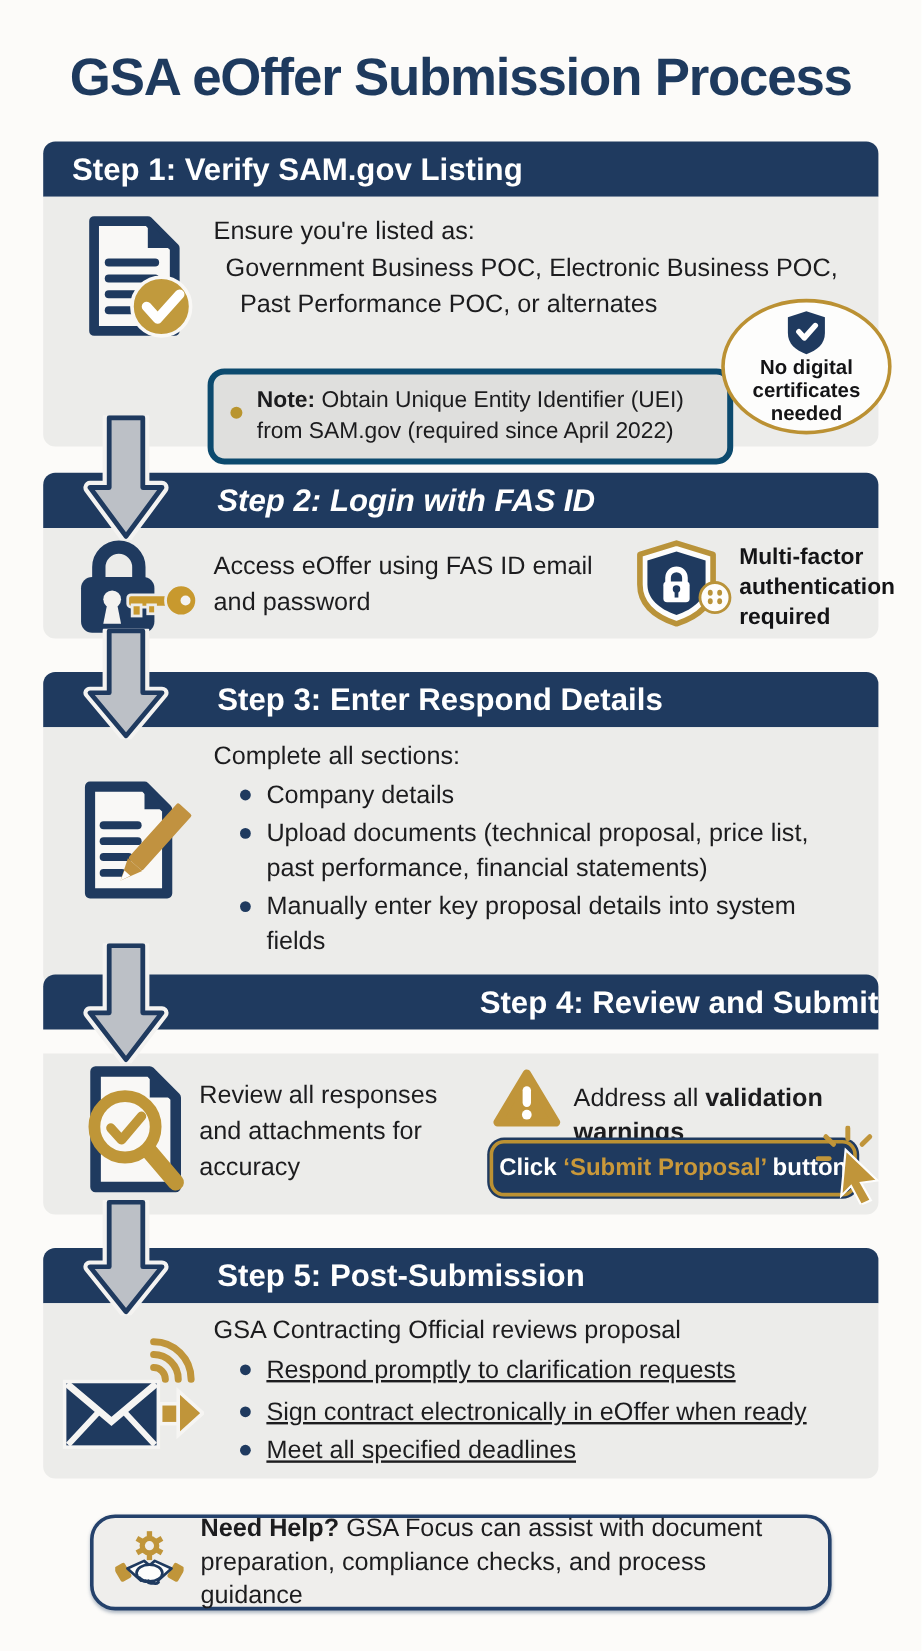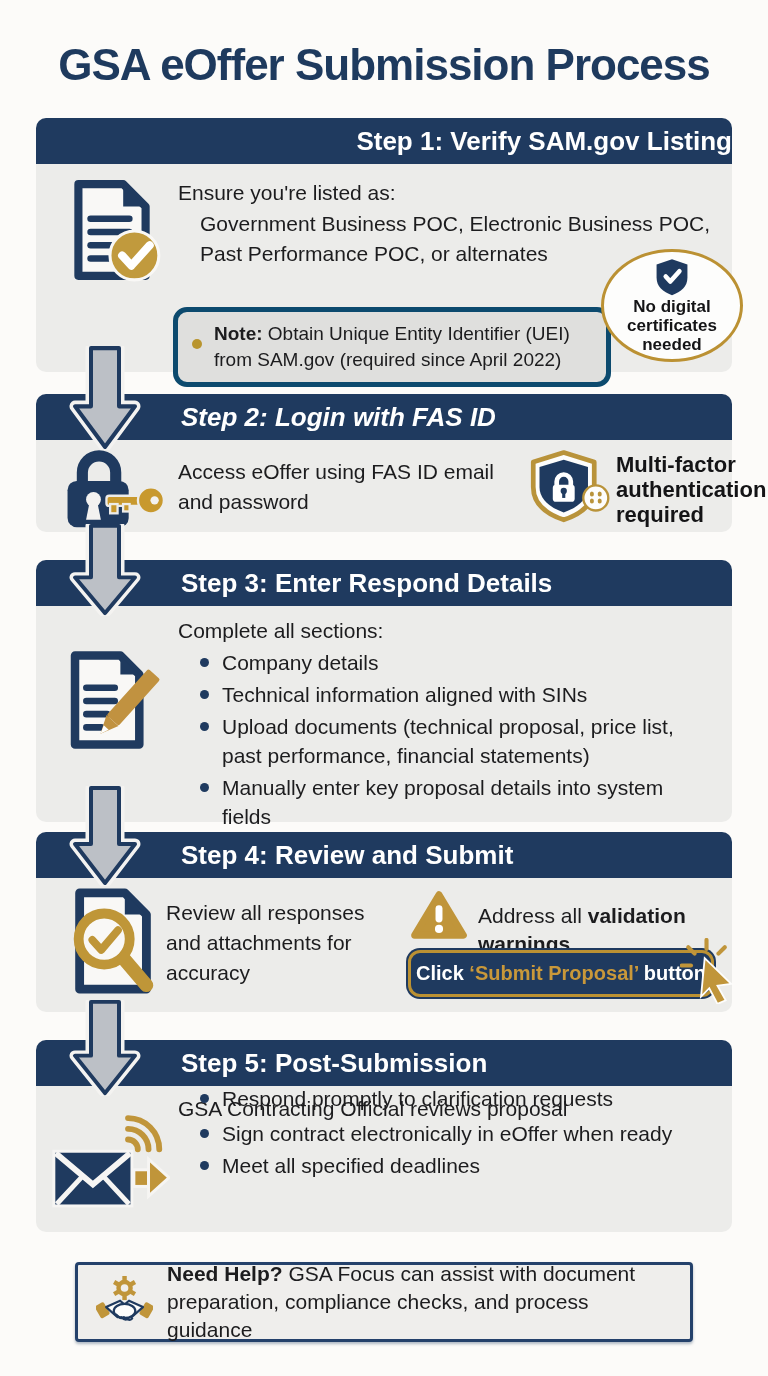--- a/index.html
+++ b/index.html
@@ -11,21 +11,21 @@
   }
   .page-title {
     position:absolute; top:40px; left:0; width:768px; text-align:center;
     font-size:44px; font-weight:bold; color:#1e3a5e; letter-spacing:-1px;
   }
   .card-header {
     position:absolute; left:36px; width:696px; height:46px;
     background:#1f3a5f; color:#ffffff; font-weight:bold; font-size:26px;
     line-height:46px; border-radius:10px 10px 0 0;
   }
-  .card-header.centered { text-align:right; }
+  .card-header.centered { text-align:left;padding-left:24px; }
   .card-header.indented { padding-left:145px; }
   .card-body {
     position:absolute; left:36px; width:696px;
     background:#ececea; border-radius:0 0 10px 10px;
   }
   .abs { position:absolute; }
   .body-text { font-size:21px; line-height:30px; color:#1c1c1e; }
   .bullet-list { list-style:none; }
   .bullet-list li {
     position:relative; padding-left:22px; font-size:21px; line-height:29px;
@@ -46,34 +46,34 @@
   }
   .badge-circle {
     position:absolute; left:601px; top:249px; width:142px; height:113px;
     background:#fdfdfc; border:3px solid #bb9133; border-radius:50%;
     display:flex; flex-direction:column; align-items:center; justify-content:center;
     text-align:center; z-index:5;
   }
   .badge-circle .badge-text {
     font-size:17px; font-weight:bold; line-height:19px; color:#141416; width:110px;
   }
-  .mfa-text { font-size:22px; font-weight:bold; line-height:25px; color:#141416; }
+  .mfa-text { font-size:19px; font-weight:bold; line-height:25px; color:#141416; }
   .warn-text { font-size:21px; line-height:28px; }
   .warn-text b { font-weight:bold; }
   .submit-btn {
     position:absolute; left:408px; top:950px; width:306px; height:47px;
     background:#1f3a5f; border:3px solid #bb9133; border-radius:12px;
     box-shadow:0 0 0 2px #1f3a5f;
     color:#ffffff; font-size:20px; font-weight:bold; line-height:41px;
     text-align:center; white-space:nowrap;
   }
   .submit-btn .hl { color:#c9983a; }
   .help-box {
     position:absolute; left:75px; top:1262px; width:618px; height:80px;
-    background:#efeeec; border:3px solid #24416b; border-radius:4px;
+    background:#efeeec; border:3px solid #24416b; border-radius:21px;
     display:flex; align-items:center; gap:14px; padding:0 16px 0 18px;
     box-shadow:0 2px 3px rgba(30,58,94,0.35);
   }
   .help-text { font-size:21px; line-height:28px; width:515px; }
   .arrow-svg { position:absolute; z-index:4; }
   .icon-abs { position:absolute; }
 </style>
 </head>
 <body>
 
@@ -91,21 +91,21 @@
       <line x1="34" y1="44" x2="72" y2="44"></line>
       <line x1="34" y1="57" x2="72" y2="57"></line>
       <line x1="34" y1="70" x2="63" y2="70"></line>
       <line x1="34" y1="83" x2="55" y2="83"></line>
     </g>
     <circle cx="77" cy="80" r="24" fill="#c19a3d" stroke="#f9f8f6" stroke-width="3"></circle>
     <path d="M65 80 l9 10 l18 -20" stroke="#ffffff" stroke-width="8" fill="none" stroke-linecap="round" stroke-linejoin="round"></path>
   </svg>
 
   <div class="abs body-text" style="left:178px; top:178px;">Ensure you're listed as:</div>
-  <div class="abs body-text" style="left:200px; top:209px;">Government Business POC, Electronic Business POC,</div>
+  <div class="abs body-text" style="left:188px; top:209px;">Government Business POC, Electronic Business POC,</div>
   <div class="abs body-text" style="left:200px; top:239px;">Past Performance POC, or alternates</div>
 
   <div class="note-box">
     <span class="note-dot"></span>
     <b>Note:</b><span> Obtain Unique Entity Identifier (UEI) from SAM.gov (required since April 2022)</span>
   </div>
 
   <div class="badge-circle">
     <svg width="42" height="40" viewBox="0 0 70 70">
       <path d="M35 4 L62 13 V36 C62 52 51 61 35 67 C19 61 8 52 8 36 V13 Z" fill="#1f3a5f"></path>
@@ -176,31 +176,30 @@
     <g transform="rotate(42 72 60)">
       <rect x="64" y="16" width="17" height="66" rx="2" fill="#c19240"></rect>
       <polygon points="64,82 81,82 72.5,101" fill="#c19240"></polygon>
       <polygon points="69,92 76,92 72.5,101" fill="#fdfdfc"></polygon>
     </g>
   </svg>
 
   <div class="abs body-text" style="left:178px; top:616px;">Complete all sections:</div>
   <ul class="bullet-list abs" style="left:200px; top:648px; width:505px;">
     <li>Company details</li>
-    <li>Technical information aligned with SINs</li>
     <li>Upload documents (technical proposal, price list, past performance, financial statements)</li>
     <li>Manually enter key proposal details into system fields</li>
   </ul>
 
   <svg class="arrow-svg" style="left:67px; top:786px;" width="76" height="100" viewBox="0 0 76 100" preserveAspectRatio="none">
     <polygon points="24,2 52,2 52,58 68,58 38,97 8,58 24,58" fill="#bcc0c6" stroke="#f4f3f1" stroke-width="11" stroke-linejoin="round"></polygon>
     <polygon points="24,2 52,2 52,58 68,58 38,97 8,58 24,58" fill="#bcc0c6" stroke="#1f3a5f" stroke-width="4" stroke-linejoin="round"></polygon>
   </svg>
 
-  <div class="card-header indented" style="top:832px;">Step 4: Review and Submit</div>
+  <div class="card-header indented" style="top:812px;text-align:right;">Step 4: Review and Submit</div>
   <div class="card-body" style="top:878px; height:134px;"></div>
 
   <svg class="icon-abs" style="left:60px; top:884px;" width="108" height="116" viewBox="0 0 110 112">
     <path d="M20 6 h46 l22 22 v76 h-68 z" fill="#f9f8f6" stroke="#1f3a5f" stroke-width="9" stroke-linejoin="round"></path>
     <path d="M66 6 l22 22 h-22 z" fill="#1f3a5f"></path>
     <circle cx="45" cy="53" r="26" fill="#f9f8f6" stroke="#bf9638" stroke-width="10"></circle>
     <path d="M33 54 l9 10 l17 -20" stroke="#bf9638" stroke-width="8" fill="none" stroke-linecap="round" stroke-linejoin="round"></path>
     <line x1="65" y1="73" x2="88" y2="100" stroke="#bf9638" stroke-width="14" stroke-linecap="round"></line>
   </svg>
 
@@ -247,21 +246,21 @@
     <rect x="6" y="44" width="80" height="56" fill="#1f3a5f" stroke="#f6f5f3" stroke-width="3"></rect>
     <path d="M8 46 L46 78 L84 46" stroke="#f6f5f3" stroke-width="6" fill="none"></path>
     <path d="M9 98 L35 70 M83 98 L57 70" stroke="#f6f5f3" stroke-width="5" fill="none"></path>
     <g stroke="#f6f5f3" stroke-width="3">
       <rect x="88" y="63" width="15" height="17" fill="#c0953a"></rect>
       <polygon points="103,52 124,71 103,90" fill="#c0953a"></polygon>
     </g>
   </svg>
 
   <div class="abs body-text" style="left:178px; top:1094px;">GSA Contracting Official reviews proposal</div>
-  <ul class="bullet-list abs" style="left:200px; top:1084px; width:505px;">
+  <ul class="bullet-list abs" style="left:200px; top:1127px; width:505px;text-decoration:underline;">
     <li style="margin-bottom:6px;">Respond promptly to clarification requests</li>
     <li>Sign contract electronically in eOffer when ready</li>
     <li style="margin-bottom:6px;">Meet all specified deadlines</li>
   </ul>
 
   <div class="help-box">
     <svg width="58" height="62" viewBox="0 0 90 96">
       <g fill="#c0953a">
         <circle cx="45" cy="26" r="13"></circle>
         <rect x="41.5" y="7" width="7" height="11"></rect>

